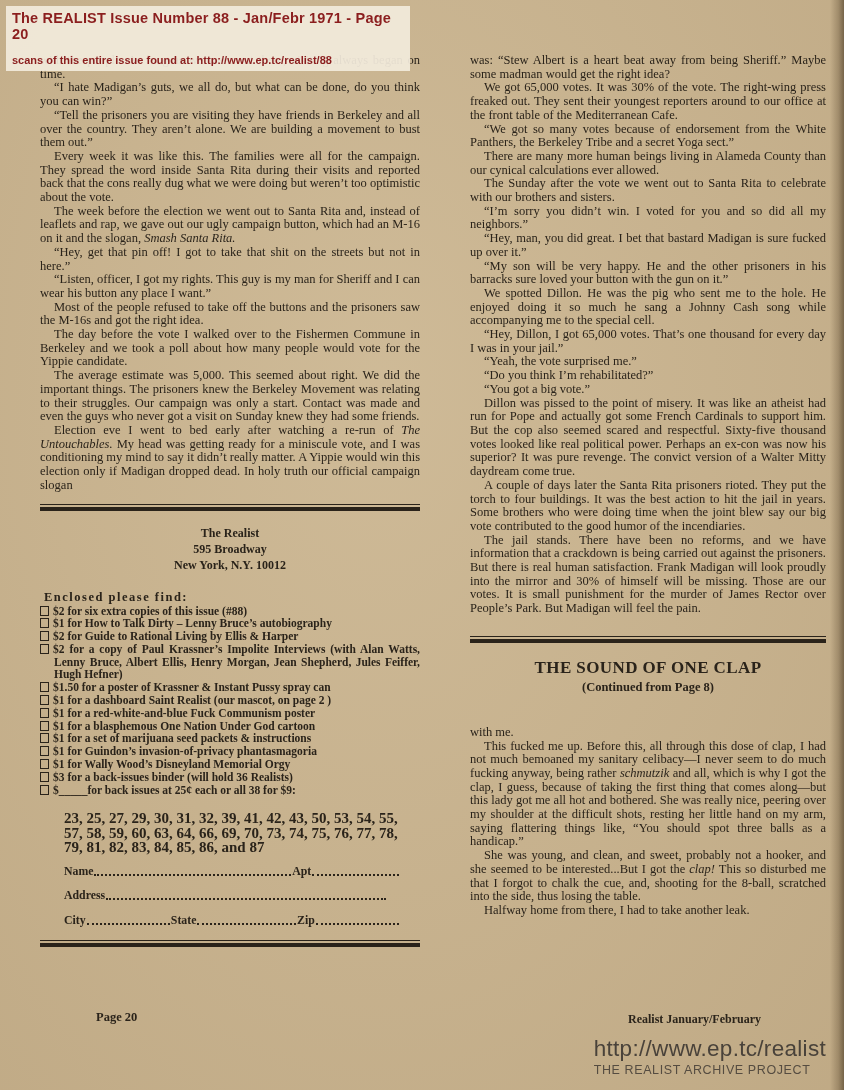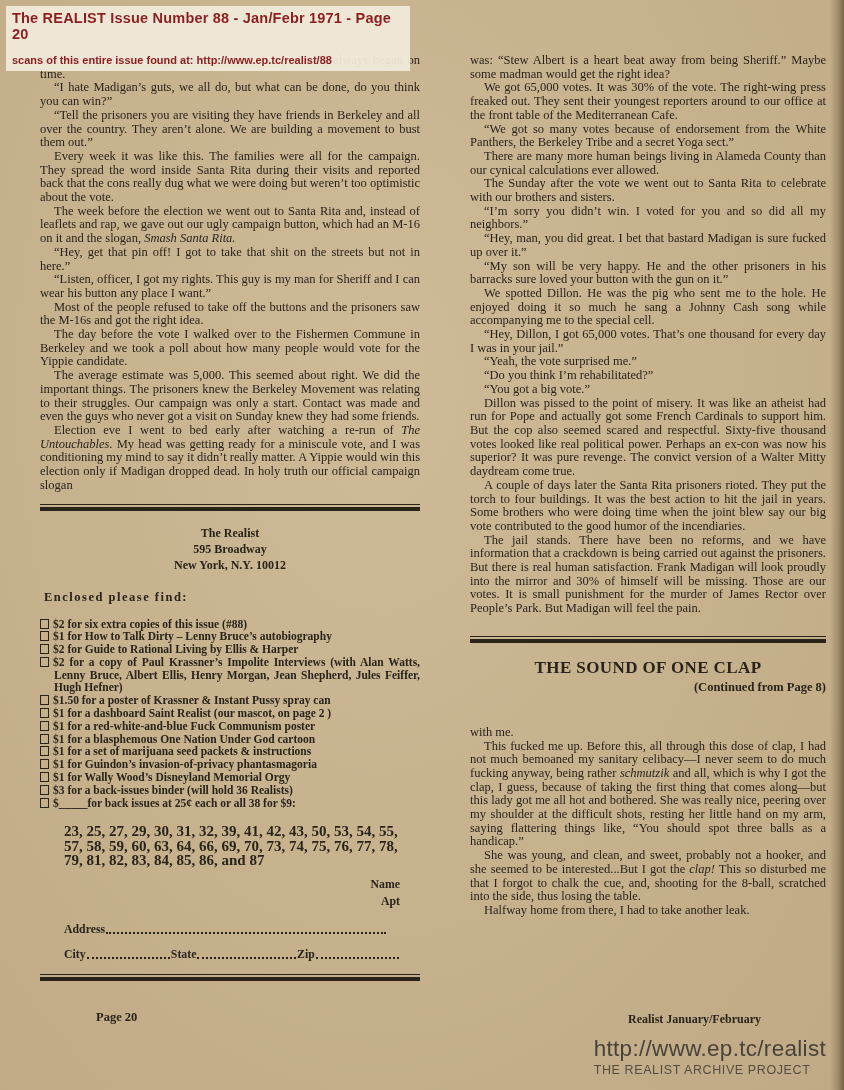--- a/index.html
+++ b/index.html
@@ -36,38 +36,38 @@
   .article-text p.noind{text-indent:0;}
   
   .rule-heavy{height:2px;border-top:1.5px solid var(--ink,#2a231a);border-bottom:4.5px solid var(--ink,#2a231a);}
   .rule-after-article{margin-top:11px;}
   .rule-coupon-bottom{margin-top:13px;}
   .rule-right{margin-top:20px;}
   
   .coupon{font-weight:bold;}
   .coupon-address{text-align:center;font-size:12px;line-height:16px;margin-top:14px;}
   .coupon-intro{font-size:12.5px;letter-spacing:1.5px;margin:17px 0 0 4px;}
-  .check-list{margin-top:13px;font-size:11.5px;line-height:12.8px;}
+  .check-list{font-size:11.5px;line-height:12.8px;}
   .check-item{padding-left:14px;text-indent:-14px;text-align:justify;}
   .checkbox{display:inline-block;width:7px;height:8px;border:1.6px solid var(--ink,#2a231a);margin-right:4px;vertical-align:-1px;}
   .back-issues{margin:15px 6px 0 24px;font-size:15px;line-height:14.2px;}
   .field-row{display:flex;align-items:flex-end;font-size:11.8px;margin:11px 20px 0 24px;line-height:13px;}
   .leader{flex:1;border-bottom:2px dotted var(--ink,#2a231a);margin:0 1px 2px 1px;height:1px;}
   .leader-name{flex:3.4;}
   .leader-apt{flex:1.5;}
   .leader-address{flex:1;margin-right:14px;}
   .leader-city{flex:1.35;}
   .leader-state{flex:1.6;}
   .leader-zip{flex:1.35;}
-  .row-name{flex-direction:column;}
+  .row-name{}
   .row-address{margin-top:11px;}
   .row-city{margin-top:12px;}
   
   .clap-title{margin:15px 0 0 0;text-align:center;font-size:17px;font-weight:bold;letter-spacing:0.4px;}
-  .clap-subtitle{text-align:right;font-size:12.5px;font-weight:bold;margin-top:2px;}
+  .clap-subtitle{text-align:center;font-size:12.5px;font-weight:bold;margin-top:2px;}
   .clap-text{margin-top:31px;}
   
   .footer-left{position:absolute;left:96px;top:1010px;font-size:12.5px;font-weight:bold;}
   .footer-right{position:absolute;left:628px;top:1012px;font-size:12px;font-weight:bold;text-align:right;}
   
   .watermark{position:absolute;right:18px;top:1036px;text-align:left;font-family:"Liberation Sans","DejaVu Sans",sans-serif;color:var(--wm,#49423a);}
   .wm-url{font-size:22.5px;letter-spacing:0.3px;}
   .wm-label{font-size:12.5px;letter-spacing:0.6px;margin-top:1px;color:#554c41;}
 </style>
 </head>

